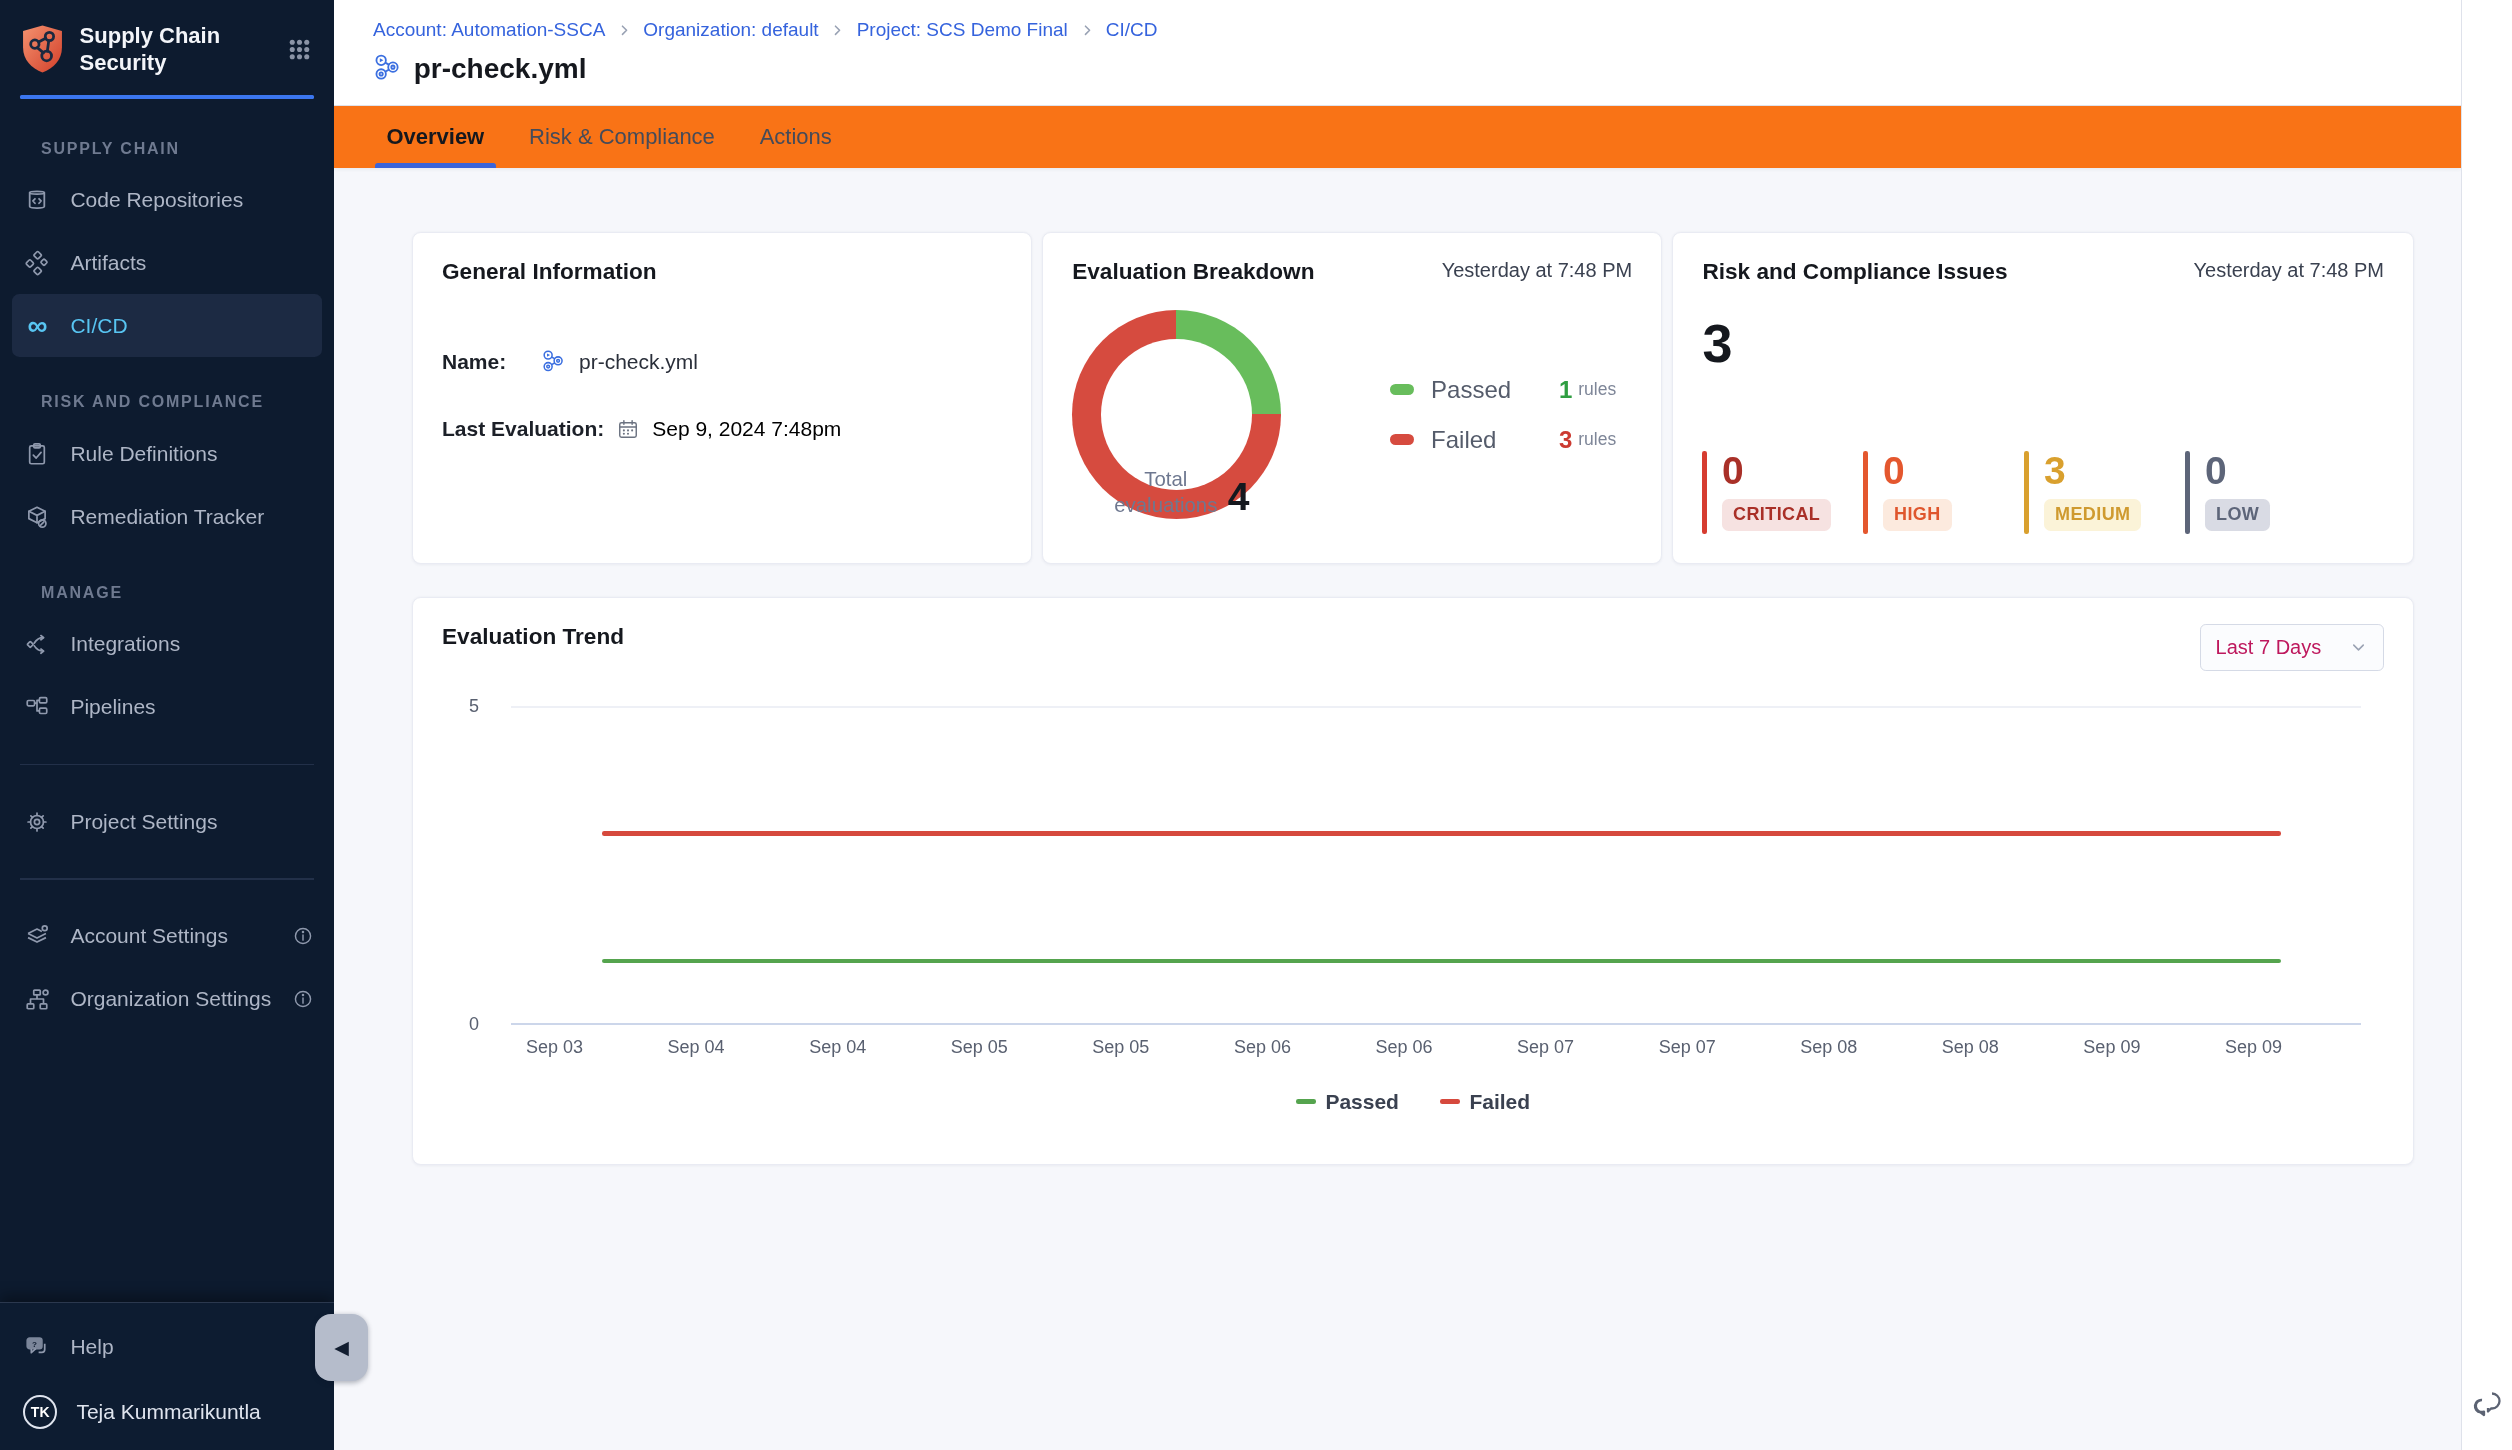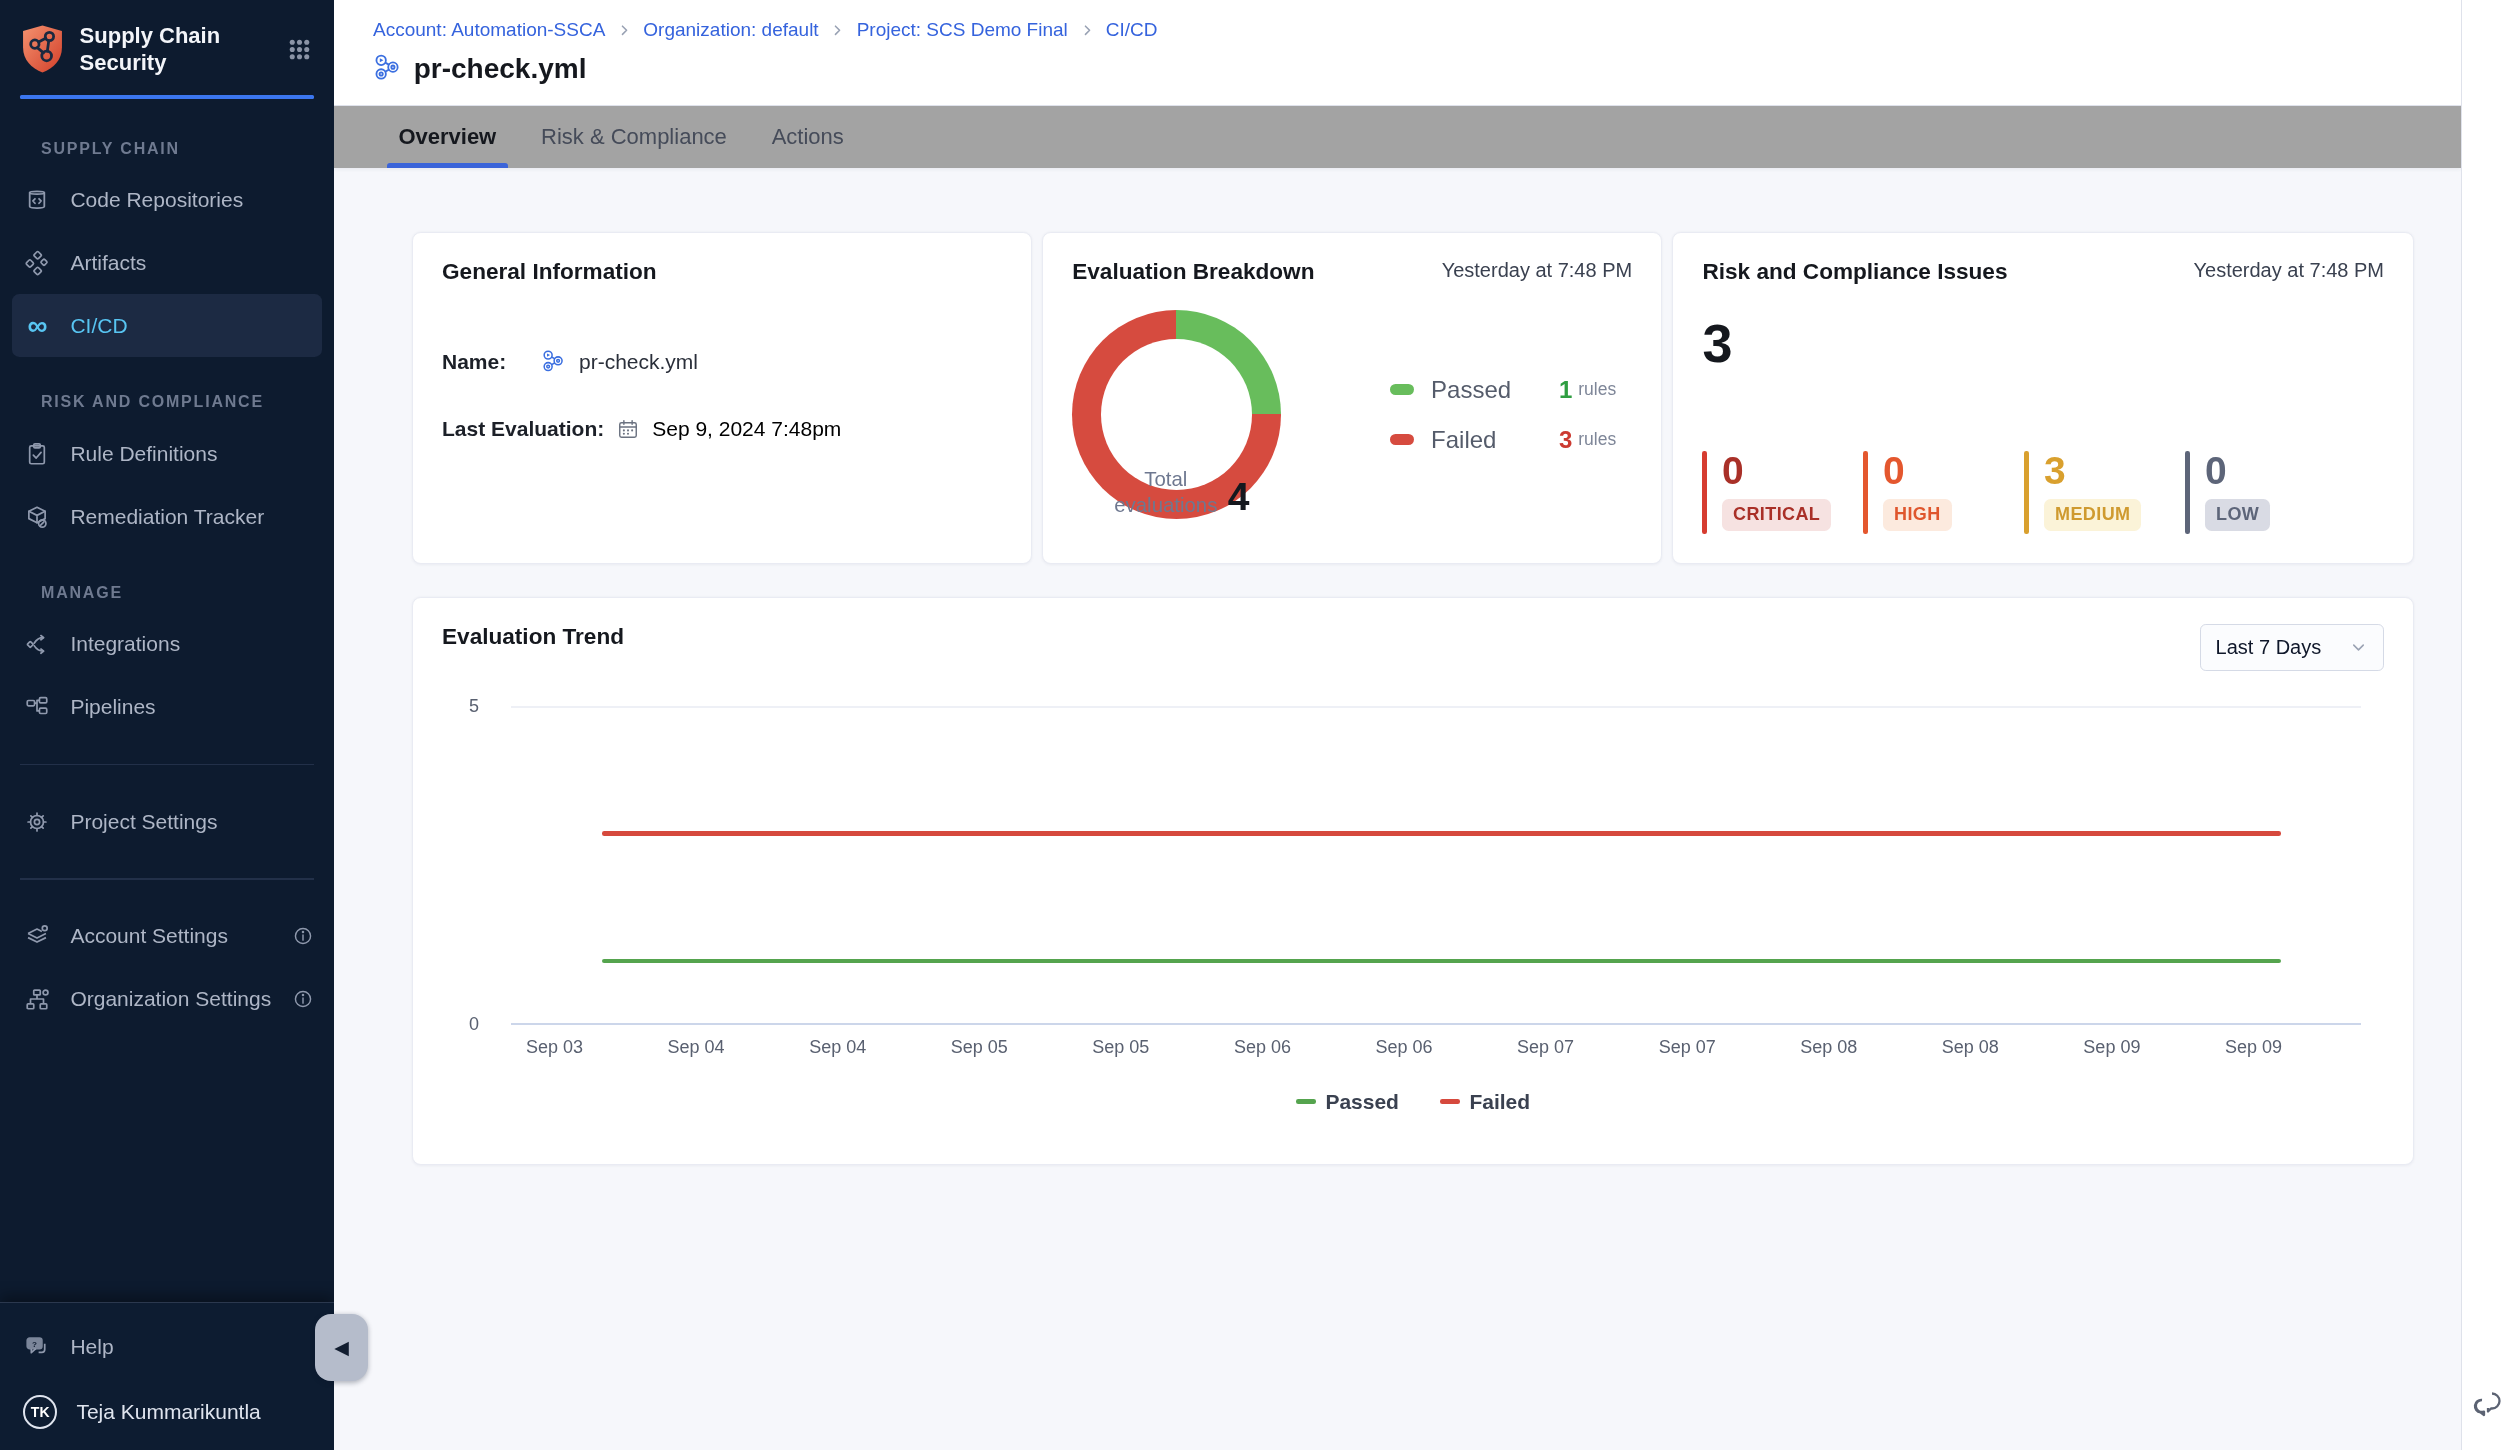--- a/index.html
+++ b/index.html
@@ -31,21 +31,21 @@
   .collapse-handle span { color:#121d30; font-size:19px; }
 
   
   .main { position:relative; flex:1; height:100%; background:#f6f7fb; padding-right:51px; }
   .topbar { background:#fff; height:106px; padding:19px 0 0 39px; border-bottom:1.5px solid #e0e3ec; }
   .breadcrumb { display:flex; align-items:center; gap:11.7px; font-size:19px; }
   .crumb { color:#3563dd; cursor:pointer; }
   .crumb-sep { color:#98a1b3; display:flex; }
   .title-row { margin-top:11.7px; display:flex; align-items:center; gap:11.7px; }
   .page-title { font-size:28px; font-weight:bold; color:#15181e; }
-  .tabbar { background:#a3a3a3; height:62px; display:flex; align-items:stretch; gap:36px; padding-left:60px; box-shadow:0 1.5px 3.6px rgba(40,50,80,.07); position:relative; z-index:2; }
+  .tabbar { background:#f97316; height:62px; display:flex; align-items:stretch; gap:36px; padding-left:48px; box-shadow:0 1.5px 3.6px rgba(40,50,80,.07); position:relative; z-index:2; }
   .tab { position:relative; display:flex; align-items:center; font-size:22px; color:#454b59; padding:0 4.4px; cursor:pointer; }
   .tab.active { color:#15181e; font-weight:bold; }
   .tab.active::after { content:""; position:absolute; left:-7.3px; right:-7.3px; bottom:0; height:5.1px; background:#3b64d9; border-radius:2.9px 2.9px 0 0; }
 
   .content { padding:64px 47px 0 78px; }
   .card { background:#fff; border:0.7px solid #e9ebf3; border-radius:8.8px; box-shadow:0 0.7px 2.9px rgba(40,50,80,.06); padding:26px 29px; }
   .row1 { display:grid; grid-template-columns:620px 620px 1fr; gap:10.2px; }
   .row1 .card { height:332px; }
   .card-title { font-size:22.6px; font-weight:bold; color:#15181e; }
   .card-head { display:flex; align-items:flex-start; justify-content:space-between; }
@@ -79,21 +79,21 @@
   .risk-total { font-size:54px; font-weight:bold; color:#15181e; margin-top:31px; line-height:1; }
   .sev-row { margin-top:auto; margin-bottom:2.9px; display:flex; }
   .sev { display:flex; width:161px; }
   .sev-bar { width:5.1px; height:83px; border-radius:2.2px; flex:0 0 5.1px; }
   .sev-col { margin-left:14.6px; display:flex; flex-direction:column; }
   .sev-num { font-size:39px; font-weight:bold; line-height:1.05; }
   .sev-badge { margin-top:7.3px; font-size:18px; font-weight:bold; padding:5.1px 11px; border-radius:6.6px; align-self:flex-start; letter-spacing:0.4px; }
 
   
   .trend-card { margin-top:33px; height:568px; }
-  .dropdown { display:flex; align-items:center; justify-content:space-between; width:184px; height:47px; border:1.5px solid #d5dae6; background:#fbfcfe; border-radius:5.8px; padding:0 14.6px; font-size:20px; color:#0f172a; cursor:pointer; }
+  .dropdown { display:flex; align-items:center; justify-content:space-between; width:184px; height:47px; border:1.5px solid #d5dae6; background:#fbfcfe; border-radius:5.8px; padding:0 14.6px; font-size:20px; color:#be185d; cursor:pointer; }
   .chart-wrap { margin-top:35px; }
   .plot { position:relative; margin-left:69px; margin-right:23.4px; height:319px; }
   .grid-top { position:absolute; top:0; left:0; right:0; height:1.5px; background:#eef0f6; }
   .axis-bottom { position:absolute; bottom:0; left:0; right:0; height:2.2px; background:#ccd6ea; }
   .ytick { position:absolute; left:-42px; font-size:18px; color:#596070; }
   .ytick.top { top:-10.2px; }
   .ytick.bottom { bottom:-10.2px; }
   .series-line { position:absolute; left:91px; right:80px; height:4.4px; border-radius:2.2px; }
   .xticks { display:flex; justify-content:space-between; margin:11.7px 102px 0 84px; font-size:18px; color:#596070; }
   .trend-legend { margin-top:32px; display:flex; justify-content:center; gap:41px; }

